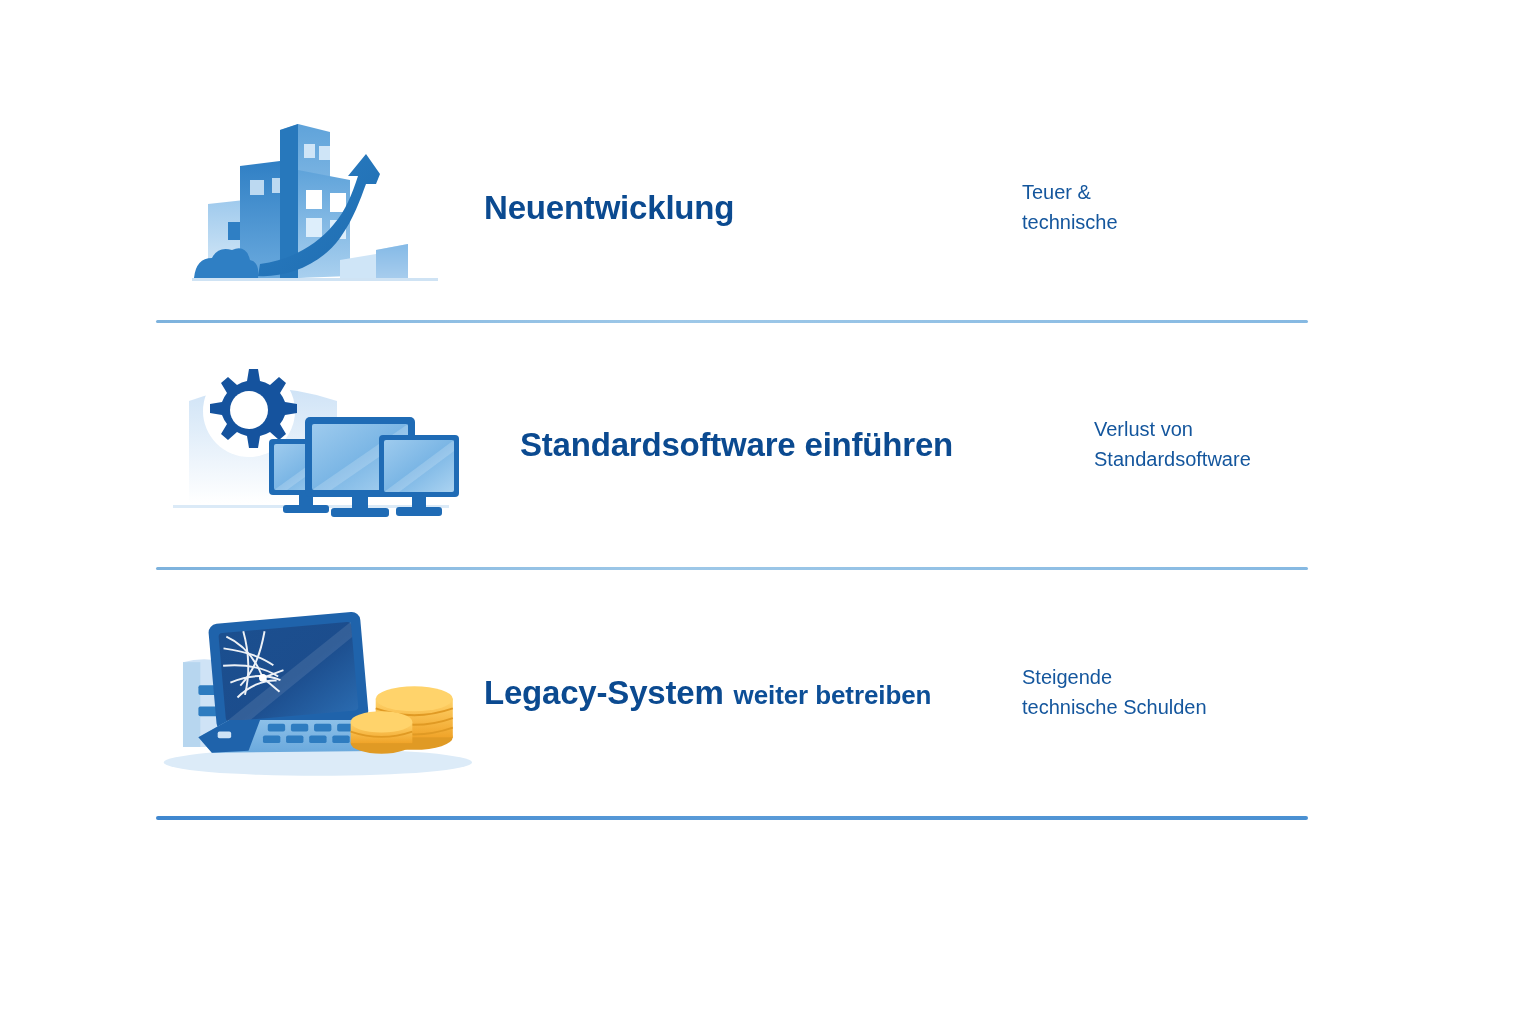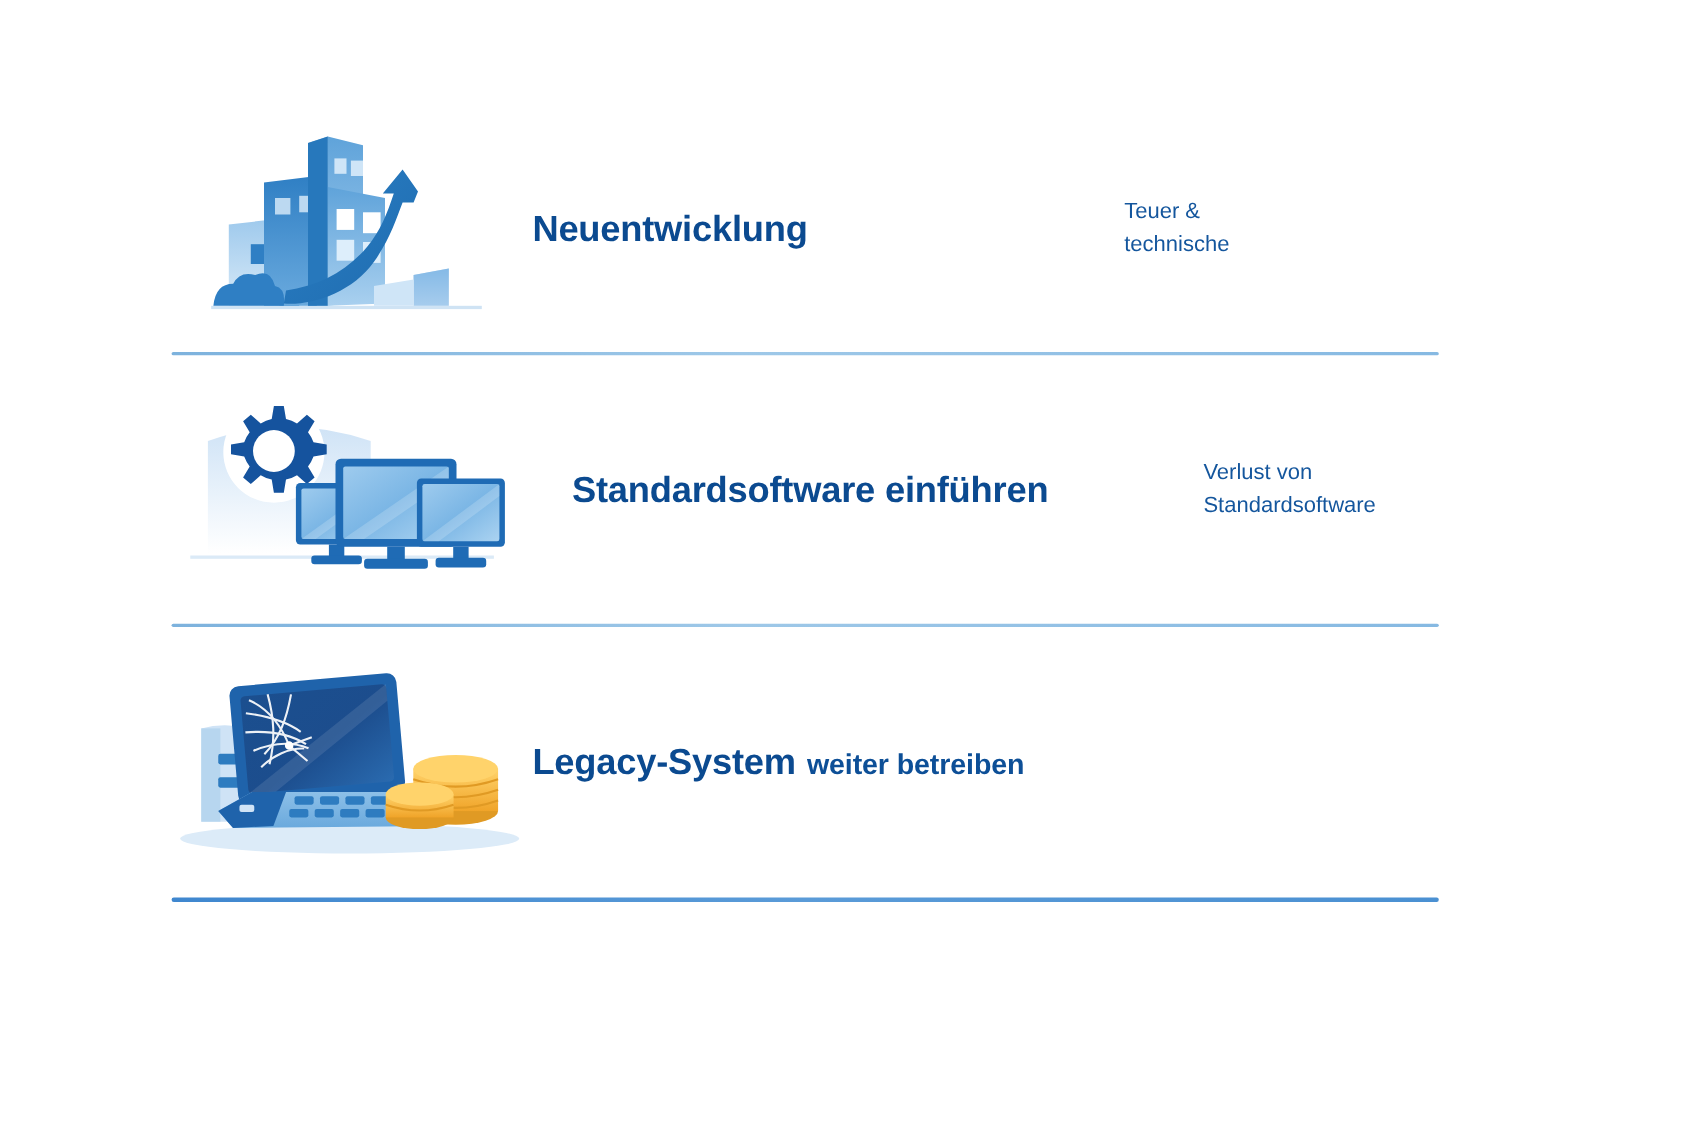--- a/index.html
+++ b/index.html
@@ -332,19 +332,21 @@
           </g>
         </svg>
       </div>
       <div class="title-cell">
         <div class="title">
           <span>Legacy-System</span><span class="title-sub" style="margin-left:10px;">weiter betreiben</span>
         </div>
       </div>
       <div class="note-cell">
         <div class="note">
+          <span>Steigende</span>
+          <span>technische Schulden</span>
         </div>
       </div>
     </div>
     <div class="divider divider-strong"></div>
 
   </div>
 </div>
 
 </body></html>

